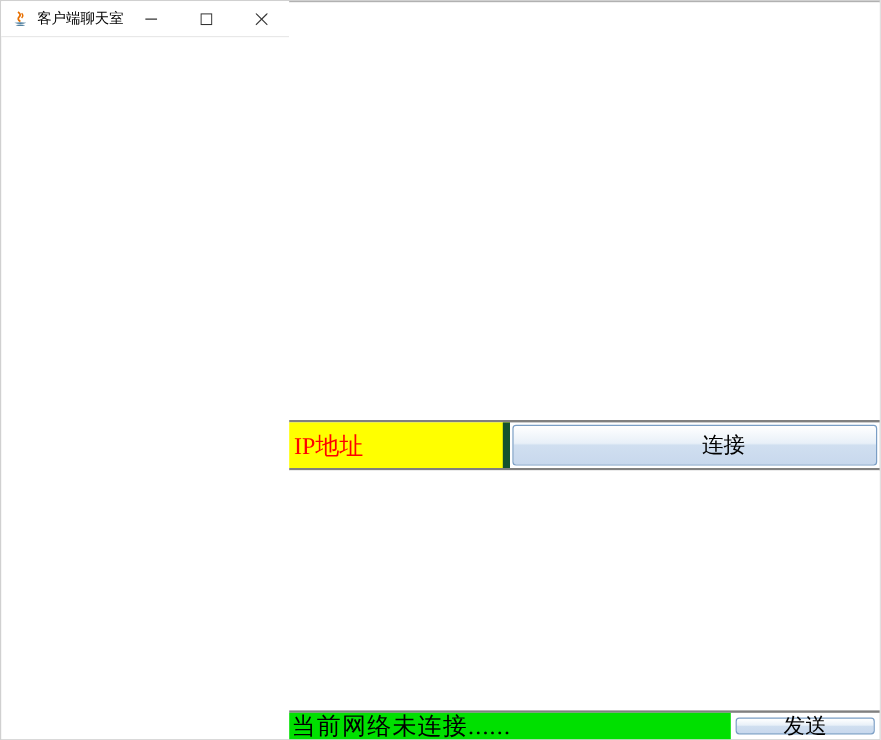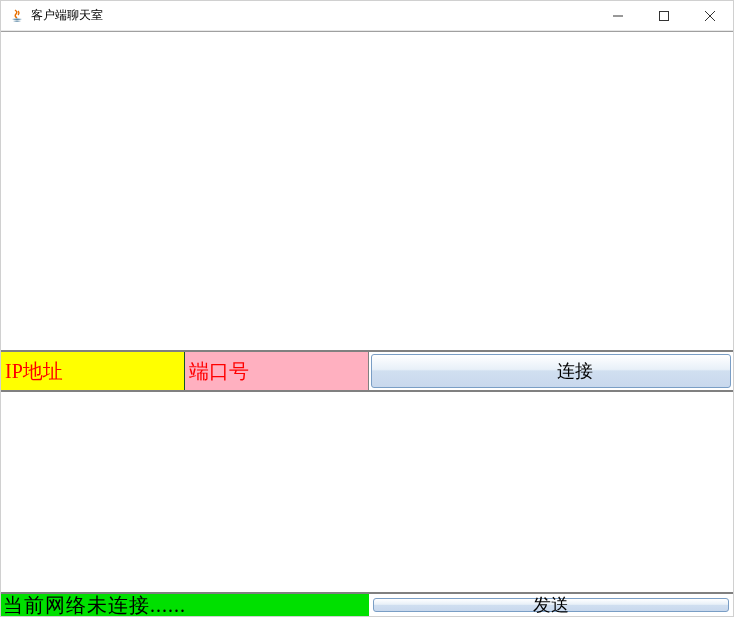--- a/index.html
+++ b/index.html
@@ -13,21 +13,21 @@
       width: 734px;
       height: 617px;
       overflow: hidden;
     }
     .window-frame {
       width: 734px;
       height: 617px;
       background: #ffffff;
       border: 1px solid #d0d0d0;
       display: flex;
-      flex-direction: column;
+      flex-direction: row;
     }
     .titlebar {
       height: 30px;
       background: #ffffff;
       display: flex;
       align-items: center;
       padding-left: 8px;
       border-bottom: 1px solid #e8e8e8;
     }
     .java-icon {
@@ -79,21 +79,21 @@
       border-bottom: 2px solid #808080;
     }
     .ip-label {
       width: 184px;
       background: #ffff00;
       color: #ff0000;
       font-size: 20px;
       display: flex;
       align-items: center;
       padding-left: 4px;
-      border-right: 1px solid #14532d;
+      border-right: 6px solid #14532d;
     }
     .port-label {
       width: 184px;
       background: #ffb0c0;
       color: #ff0000;
       font-size: 20px;
       display: flex;
       align-items: center;
       padding-left: 4px;
       border-right: 1px solid #808080;
@@ -180,21 +180,20 @@
           </svg>
       </div>
     </div>
   </div>
 
   <div class="content-area">
     <div class="chat-display"></div>
 
     <div class="connection-bar">
       <div class="ip-label">IP地址</div>
-      <div class="port-label">端口号</div>
       <button class="swing-button">连接</button>
     </div>
 
     <div class="input-area"></div>
 
     <div class="status-bar">
       <div class="status-label">当前网络未连接......</div>
       <button class="send-button">发送</button>
     </div>
   </div>

